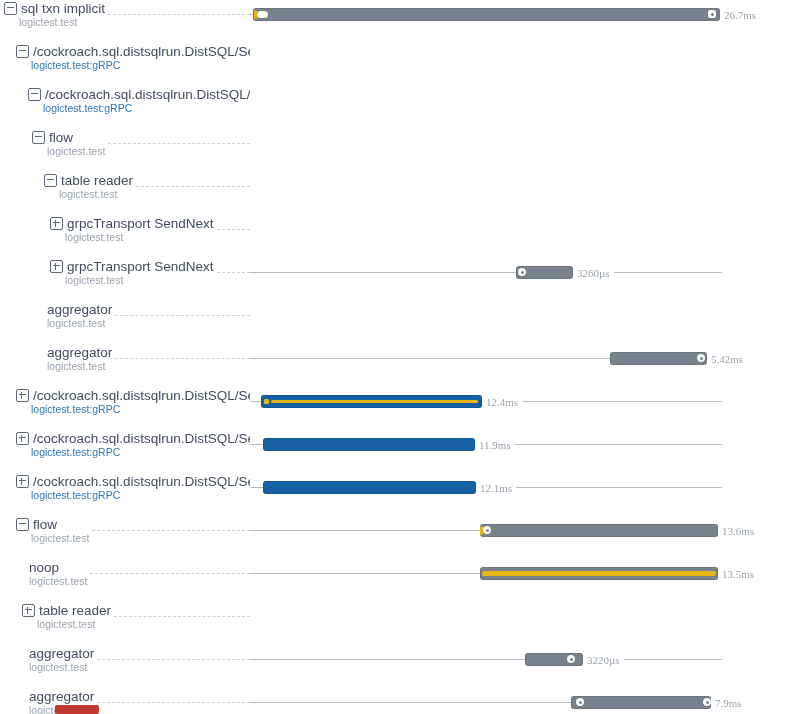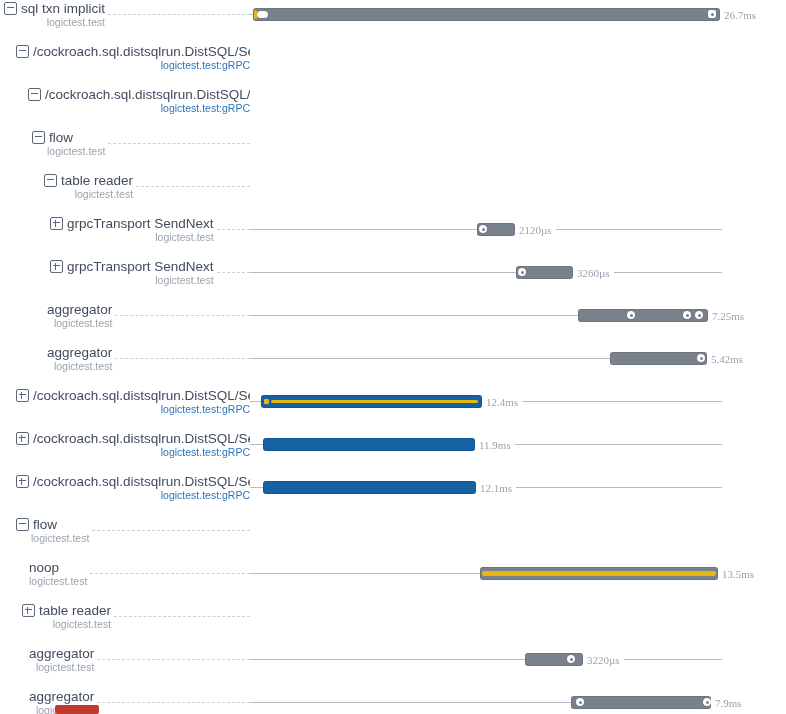--- a/index.html
+++ b/index.html
@@ -7,21 +7,21 @@
     font-family:"Liberation Sans",sans-serif;}
   .row{position:absolute;left:0;width:786px;height:43px;}
   .left{position:absolute;top:0;display:flex;overflow:hidden;}
   .stack{flex-shrink:0;max-width:100%;}
   .line1{display:flex;align-items:center;height:15px;white-space:nowrap;}
   .ico{display:inline-block;width:11px;height:11px;border:1px solid var(--icon);border-radius:2px;
     position:relative;margin-right:4px;flex-shrink:0;background:#fff;}
   .ico::before{content:"";position:absolute;left:2px;right:2px;top:4px;height:1px;background:var(--icon);}
   .ico.plus::after{content:"";position:absolute;top:2px;bottom:2px;left:4px;width:1px;background:var(--icon);}
   .title{font-size:13.5px;color:var(--title);white-space:nowrap;}
-  .sub{font-size:10.5px;line-height:12px;color:var(--subtitle_gray);white-space:nowrap;margin-top:0px;text-align:right;}
+  .sub{font-size:10.5px;line-height:12px;color:var(--subtitle_gray);white-space:nowrap;margin-top:0px;}
   .sub.blue{color:var(--subtitle_blue);}
   .dash{flex:1 1 0;min-width:0;border-top:1px dashed var(--dash);margin-top:13px;margin-left:3px;}
   .timeline{position:absolute;left:250px;top:0;width:472px;display:flex;align-items:flex-start;font-family:Liberation Serif, serif;}
   .lead,.trail{border-top:1px solid var(--line);margin-top:13px;}
   .lead{flex-shrink:0;}
   .trail{flex:1 1 0;min-width:0;}
   .bar{position:relative;height:13px;margin-top:7px;border-radius:3px;flex-shrink:0;
     box-shadow:inset 0 0 0 1px rgba(0,0,0,0.10);}
   .bar.gray{background:var(--bar_gray);}
   .bar.blue{background:var(--bar_blue);}
@@ -120,28 +120,20 @@
         <div class="left" style="left: 50px; width: 200px;">
           <div class="stack">
             <div class="line1">
               <span class="ico plus"></span>
               <span class="title">grpcTransport SendNext</span>
             </div>
             <div class="sub" style="margin-left: 15px;">logictest.test</div>
           </div>
           <div class="dash"></div>
         </div>
-        <div class="timeline">
-          <div class="lead" style="width: 227px;"></div>
-          <div class="bar gray" style="width: 38px;">
-            <div class="mk dot" style="left: 2px;"></div>
-          </div>
-          <div class="dur">2120µs</div>
-          <div class="trail"></div>
-        </div>
       </div>
       <div class="row" style="top: 259px;">
         <div class="left" style="left: 50px; width: 200px;">
           <div class="stack">
             <div class="line1">
               <span class="ico plus"></span>
               <span class="title">grpcTransport SendNext</span>
             </div>
             <div class="sub" style="margin-left: 15px;">logictest.test</div>
           </div>
@@ -158,30 +150,20 @@
       </div>
       <div class="row" style="top: 302px;">
         <div class="left" style="left: 47px; width: 203px;">
           <div class="stack">
             <div class="line1">
               <span class="title">aggregator</span>
             </div>
             <div class="sub">logictest.test</div>
           </div>
           <div class="dash"></div>
-        </div>
-        <div class="timeline">
-          <div class="lead" style="width: 328px;"></div>
-          <div class="bar gray" style="width: 130px;">
-            <div class="mk dot" style="left: 49px;"></div>
-            <div class="mk dot" style="left: 105px;"></div>
-            <div class="mk dot" style="left: 117px;"></div>
-          </div>
-          <div class="dur">7.25ms</div>
-          <div class="trail"></div>
         </div>
       </div>
       <div class="row" style="top: 345px;">
         <div class="left" style="left: 47px; width: 203px;">
           <div class="stack">
             <div class="line1">
               <span class="title">aggregator</span>
             </div>
             <div class="sub">logictest.test</div>
           </div>
@@ -256,20 +238,29 @@
       <div class="row" style="top: 517px;">
         <div class="left" style="left: 16px; width: 234px;">
           <div class="stack">
             <div class="line1">
               <span class="ico"></span>
               <span class="title">flow</span>
             </div>
             <div class="sub" style="margin-left: 15px;">logictest.test</div>
           </div>
           <div class="dash"></div>
+        </div>
+        <div class="timeline">
+          <div class="lead" style="width: 230px;"></div>
+          <div class="bar gray" style="width: 238px;">
+            <div class="mk ytick" style="left: 0px;"></div>
+            <div class="mk dot" style="left: 3px;"></div>
+          </div>
+          <div class="dur">13.6ms</div>
+          <div class="trail"></div>
         </div>
       </div>
       <div class="row" style="top: 560px;">
         <div class="left" style="left: 29px; width: 221px;">
           <div class="stack">
             <div class="line1">
               <span class="title">noop</span>
             </div>
             <div class="sub">logictest.test</div>
           </div>

